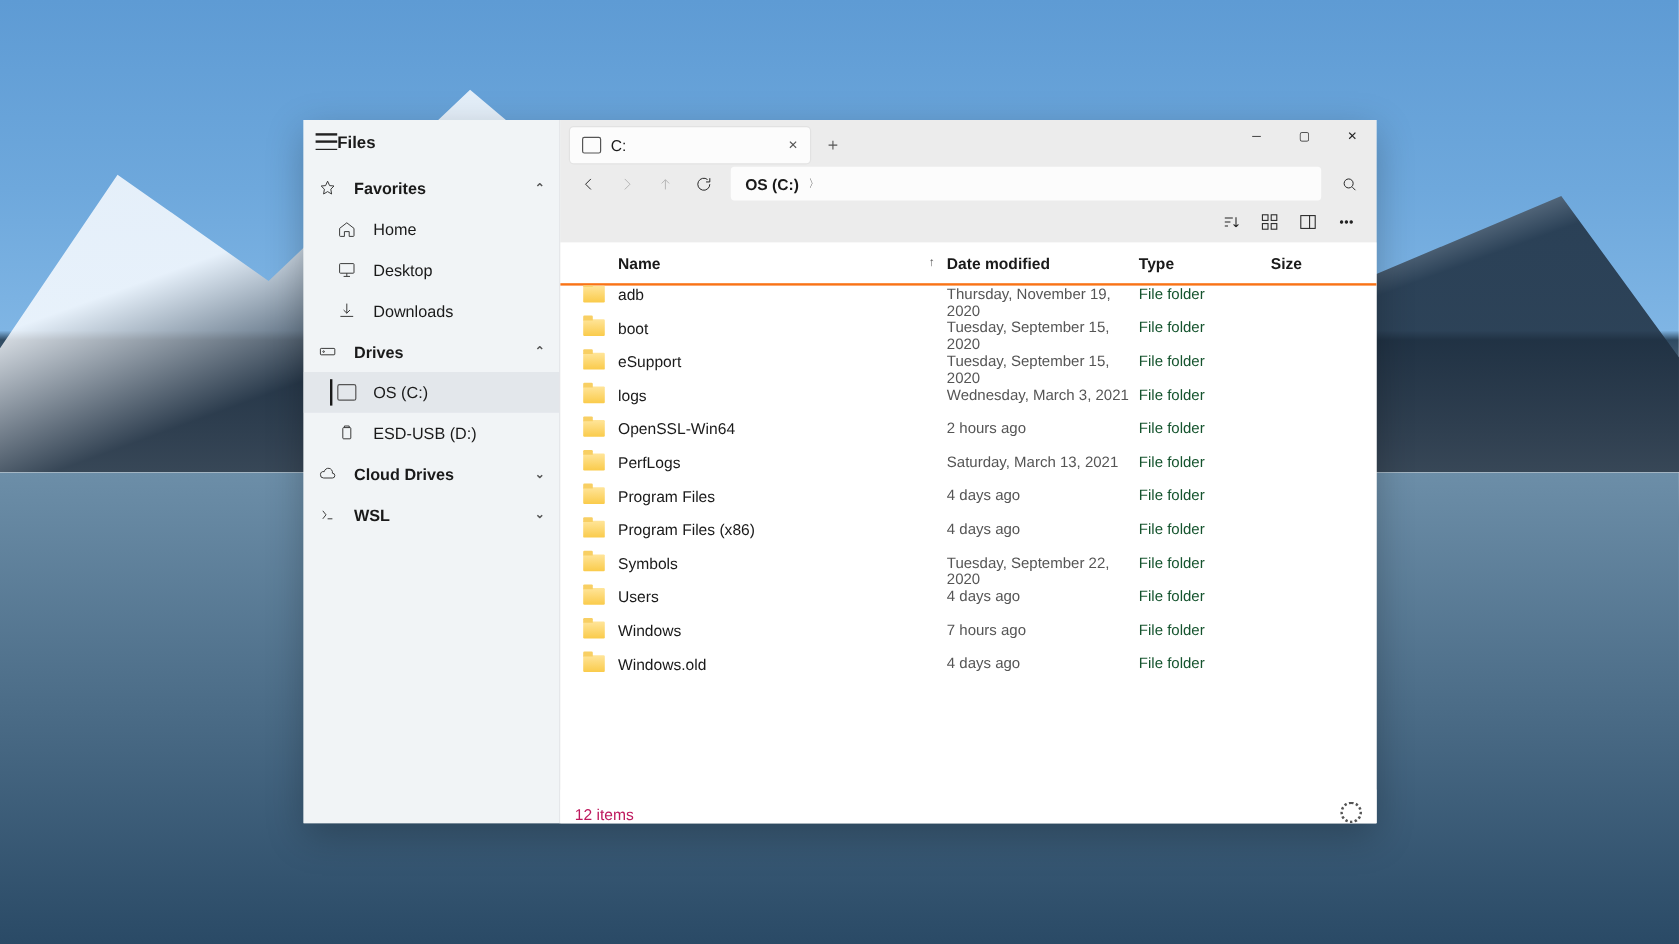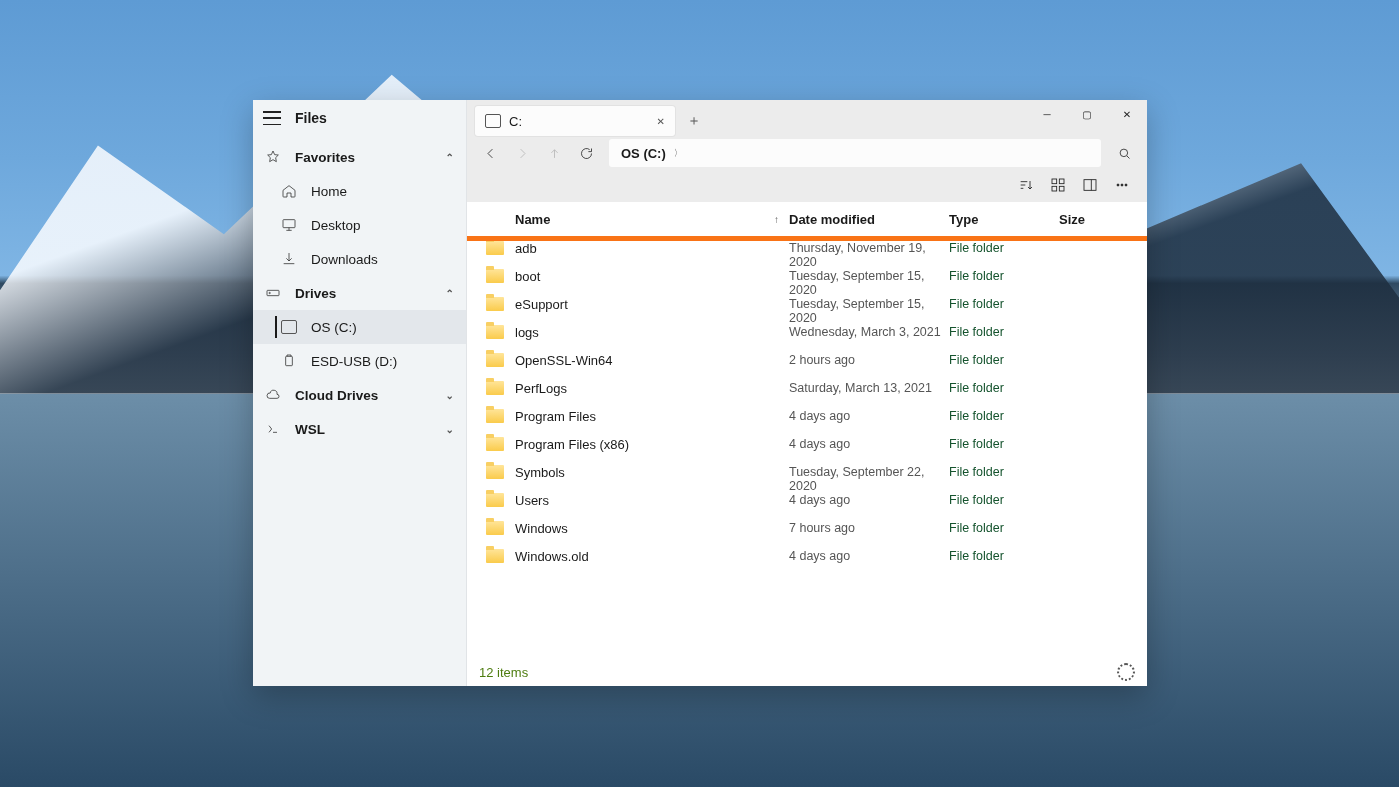--- a/index.html
+++ b/index.html
@@ -73,21 +73,20 @@
     flex: 1;
     display: flex;
     min-height: 0;
   }
 
   
   .app-header {
     display: flex;
     align-items: center;
     height: 36px;
-    gap: 14px;
     padding: 0 10px;
   }
   .hamburger { width: 18px; height: 14px; display:flex; flex-direction:column; justify-content:space-between;}
   .hamburger div { height:1.5px; background:#222; }
   .app-title { font-weight:600; font-size:14px; }
 
   .nav { flex:1; overflow:auto; padding-top:4px;}
   .nav-section-header, .nav-item {
     display:flex;
     align-items:center;
@@ -204,21 +203,21 @@
     background:#fff;
     display:flex;
     flex-direction:column;
     min-height:0;
   }
   .columns {
     display:flex;
     align-items:center;
     height:34px;
     padding:0 8px 0 8px;
-    border-bottom:5px solid #f97316;
+    border-bottom:2px solid #f97316;
     font-weight:600;
     font-size:13px;
     gap:0;
   }
   .col-icon { width:40px; }
   .col-name { flex: 1 1 220px; display:flex; align-items:center; gap:8px; padding-right:10px;}
   .col-name .sort { margin-left:auto; font-size:10px; color:#555;}
   .col-date { width:160px; }
   .col-type { width:110px; }
   .col-size { width:80px; }
@@ -248,25 +247,25 @@
     position:absolute;
     top:-3px; left:0;
     width:8px;height:4px;
     background:#f8cf63;
     border-radius:1px 1px 0 0;
   }
 
   .statusbar {
     height:28px;
     display:flex;
-    align-items:center;
+    align-items:flex-end;
     padding:0 12px;
     background:#fff;
     font-size:13px;
-    color:#4d7c0f;
+    color:#be185d;
     gap:44px;
   }
   .loader {
     margin-left:auto;
     width:14px;height:14px;
     border:2px dotted #555;
     border-radius:50%;
   }
   .drive-chip{
     display:inline-flex;align-items:center;justify-content:center;

